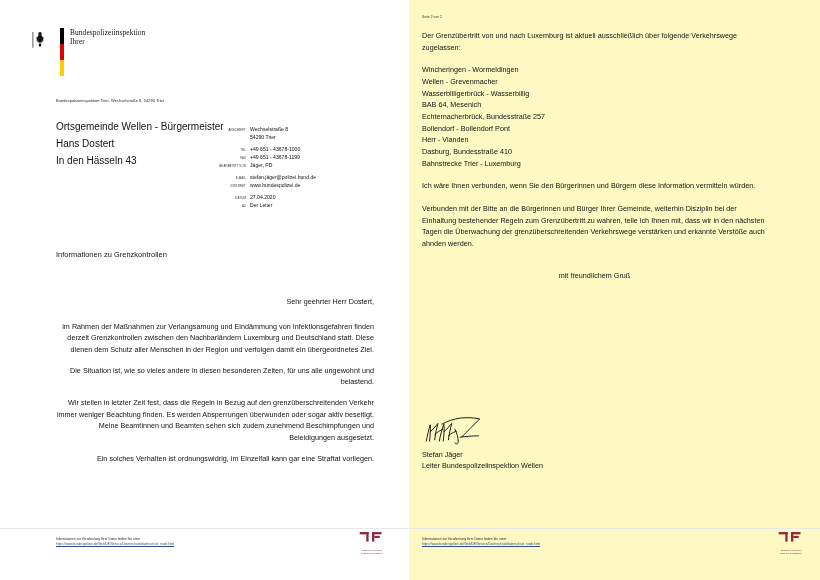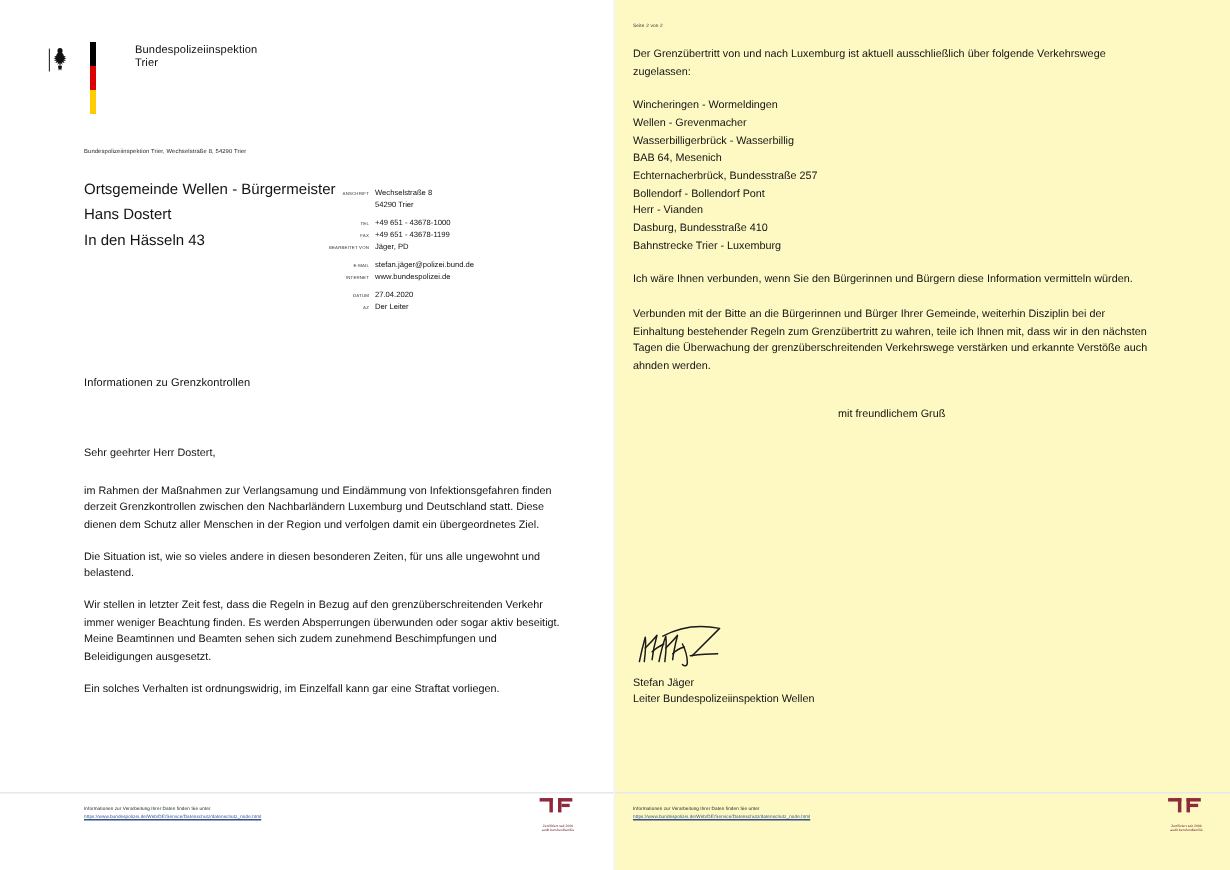--- a/index.html
+++ b/index.html
@@ -24,21 +24,21 @@
   .page-1 { border-right: 1px solid #f2f4f6; }
   .page-2 { background: #fef9c3; }
 
   
   .letterhead { position: absolute; left: 29px; top: 28px; display: flex; align-items: flex-start; }
   .eagle { width: 22px; height: 22px; flex: 0 0 22px; margin-top: 1px; }
   .flagbar {
     width: 4px; height: 48px; margin-left: 9px; flex: 0 0 4px;
     background: linear-gradient(to bottom, #000000 0 33.33%, #d00 33.33% 66.66%, #ffcc00 66.66% 100%);
   }
-  .lh-text { margin-left: 26px; line-height: 1.28; }
+  .lh-text { margin-left: 6px; line-height: 1.28; font-family: Liberation Serif, serif; }
   .lh-l1, .lh-l2 { font-size: 7.4px; letter-spacing: .1px; color: #111; white-space: nowrap; }
 
   
   .sender-line {
     position: absolute; left: 56px; top: 98px;
     font-size: 3.9px; letter-spacing: .08px; color: #222; white-space: nowrap;
   }
   .address { position: absolute; left: 56px; top: 118px; line-height: 1.72; }
   .address div { font-size: 10px; color: #121212; white-space: nowrap; }
 
@@ -58,21 +58,21 @@
     font-size: 7.4px; color: #111; letter-spacing: .05px;
   }
   .body {
     position: absolute; left: 56px; top: 296px; width: 318px;
   }
   .body p {
     margin: 0 0 9px 0;
     font-size: 7.2px;
     line-height: 1.62;
     color: #121212;
-    text-align: left;
+    text-align: right;
     letter-spacing: .02px;
   }
   .body p.salutation { margin-bottom: 13px; }
 
   
   .pagemark {
     position: absolute; left: 12px; top: 15px;
     font-size: 3.2px; color: #333; letter-spacing: .1px;
   }
   .p2-body { position: absolute; left: 12px; top: 30px; width: 345px; }
@@ -122,21 +122,21 @@
             <ellipse cx="20" cy="9" rx="3.1" ry="3.4"></ellipse>
             <path d="M20 11 C17 11 15.5 13 15.3 15.5 L13 15 L14.8 17.2 L12 17.6 L15 19 L12.6 21 L16 21 L14.4 23.6 L17.6 22.6 L17 26 L19 23.6 L20 29 L21 23.6 L23 26 L22.4 22.6 L25.6 23.6 L24 21 L27.4 21 L25 19 L28 17.6 L25.2 17.2 L27 15 L24.7 15.5 C24.5 13 23 11 20 11 Z"></path>
             <path d="M17.5 27 L18.6 33 L20 30.5 L21.4 33 L22.5 27 Z"></path>
             <rect x="6.5" y="6" width="1.2" height="28" rx="0.4"></rect>
           </g>
         </svg>
       </span>
       <span class="flagbar"></span>
       <span class="lh-text">
         <div class="lh-l1">Bundespolizeiinspektion</div>
-        <div class="lh-l2">Trier</div>
+        <div class="lh-l2">Ihrer</div>
       </span>
     </div>
 
     <div class="sender-line">Bundespolizeiinspektion Trier, Wechselstraße 8, 54290 Trier</div>
 
     <div class="address">
       <div>Ortsgemeinde Wellen - Bürgermeister</div>
       <div>Hans Dostert</div>
       <div>In den Hässeln 43</div>
     </div>

